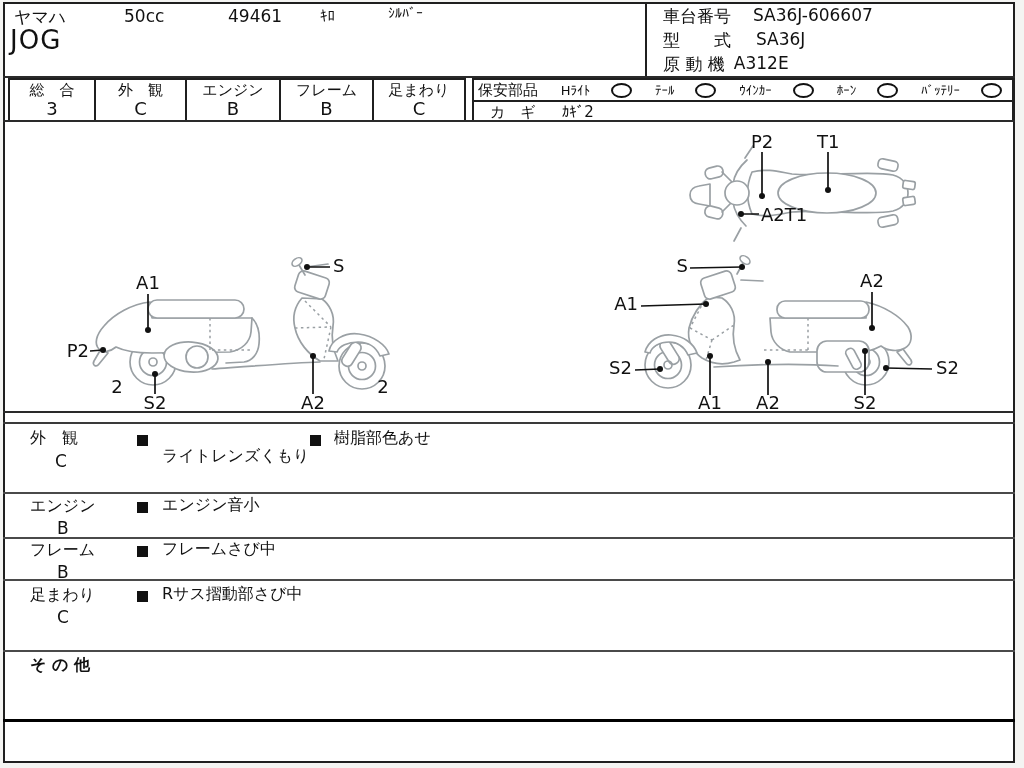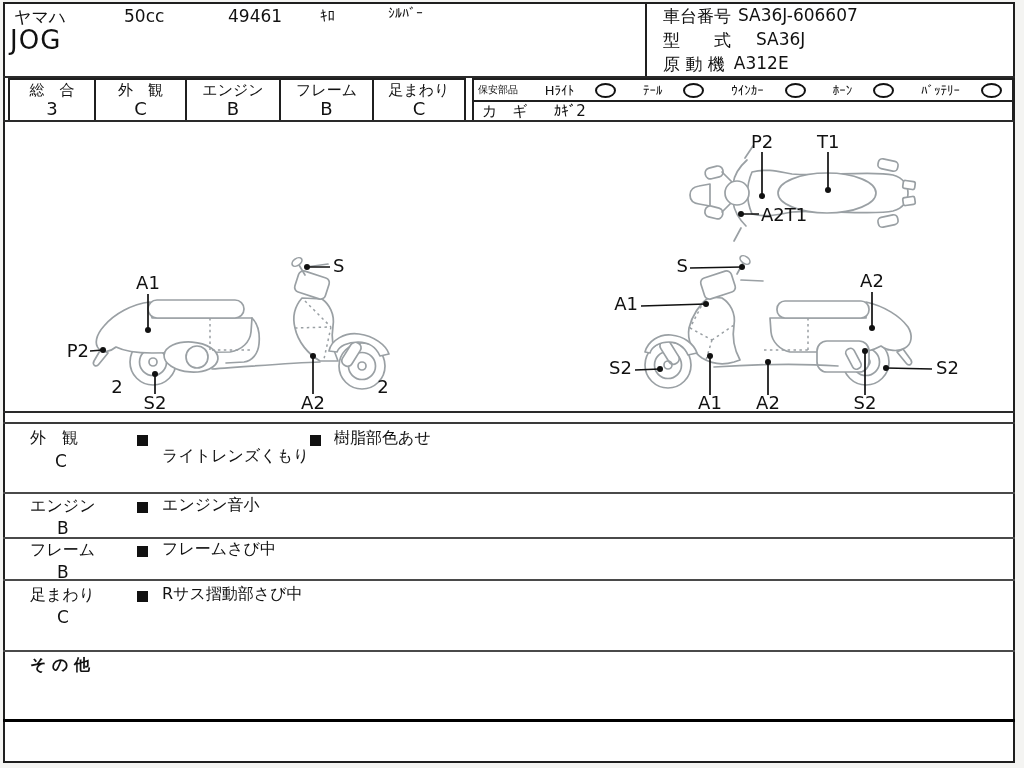--- a/index.html
+++ b/index.html
@@ -27,28 +27,28 @@
   .cell .gv{display:block;font-size:18px;line-height:20px;}
   .safety{
     position:absolute;left:472px;top:78px;width:542px;height:44px;
     border:2px solid #1f1f1f;box-sizing:border-box;background:#fff;
   }
   .safety .srow{
     display:flex;align-items:center;height:20px;
     border-bottom:2px solid #1f1f1f;padding:0 10px 0 4px;
     justify-content:space-between;
   }
-  .safety .stitle{font-size:10px;white-space:pre;}
+  .safety .stitle{font-size:15px;white-space:pre;}
   .sitem{display:flex;align-items:center;gap:21px;}
   .sitem .silabel{font-size:13px;white-space:pre;}
   .oval{
     display:inline-block;width:17px;height:11px;border:2.5px solid #111;
     border-radius:50%;background:#fff;
   }
-  .krow{display:flex;align-items:flex-start;height:20px;padding-left:8px;gap:26px;}
+  .krow{display:flex;align-items:center;height:20px;padding-left:16px;gap:26px;}
   .krow span{font-size:15px;white-space:pre;}
   .note-label{position:absolute;font-size:16px;white-space:pre;}
   .note-grade{position:absolute;font-size:17px;}
   .sq{position:absolute;width:11px;height:11px;background:#111;}
   .note-text{position:absolute;font-size:16px;white-space:pre;}
   svg text.lbl{
     font-family:"DejaVu Sans","Liberation Sans",sans-serif;
     font-size:18px;fill:#111;
   }
   .art{stroke:#9aa0a4;stroke-width:1.7;fill:none;stroke-linecap:round;stroke-linejoin:round;}
@@ -64,21 +64,21 @@
 
 <span class="abs t17" style="left:14px;top:6px;">ヤマハ</span>
 <span class="abs t17" style="left:124px;top:6px;">50cc</span>
 <span class="abs t17" style="left:228px;top:6px;">49461</span>
 <span class="abs t15" style="left:320px;top:7px;">ｷﾛ</span>
 <span class="abs" style="left:388px;top:5px;font-size:14px;">ｼﾙﾊﾞｰ</span>
 <span class="abs model" style="left:10px;top:25px;">JOG</span>
 
 <div class="vline" style="left:645px;top:2px;height:76px;"></div>
 
-<div class="abs" style="left:663px;top:5px;display:flex;gap:7px;">
+<div class="abs" style="left:663px;top:5px;display:flex;gap:22px;">
   <span class="t17">車台番号</span>
   <span class="t17">SA36J-606607</span>
 </div>
 <div class="abs" style="left:663px;top:29px;display:flex;gap:25px;">
   <span class="t17">型　　式</span>
   <span class="t17">SA36J</span>
 </div>
 <div class="abs" style="left:663px;top:53px;display:flex;gap:9px;">
   <span class="t17">原 動 機</span>
   <span class="t17">A312E</span>

